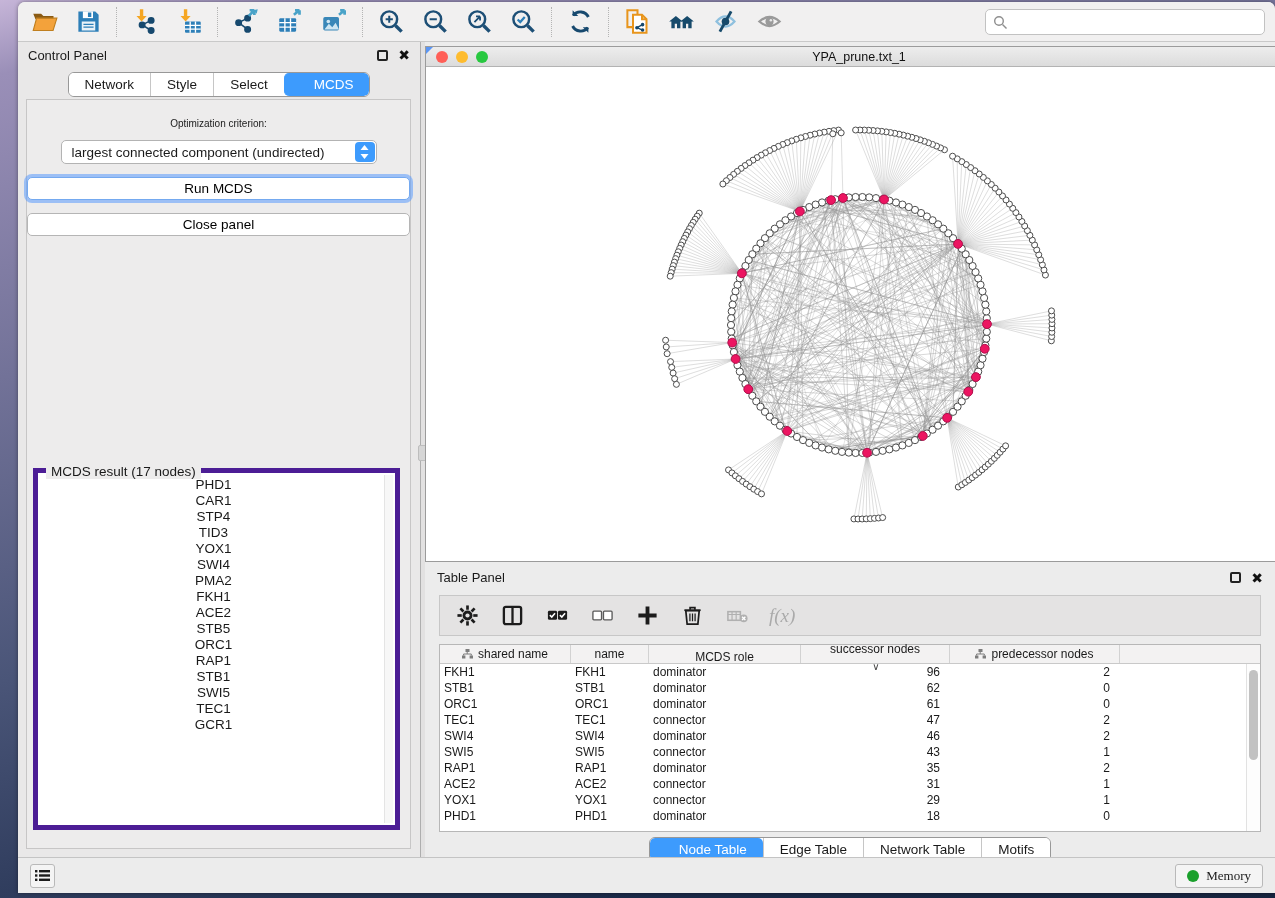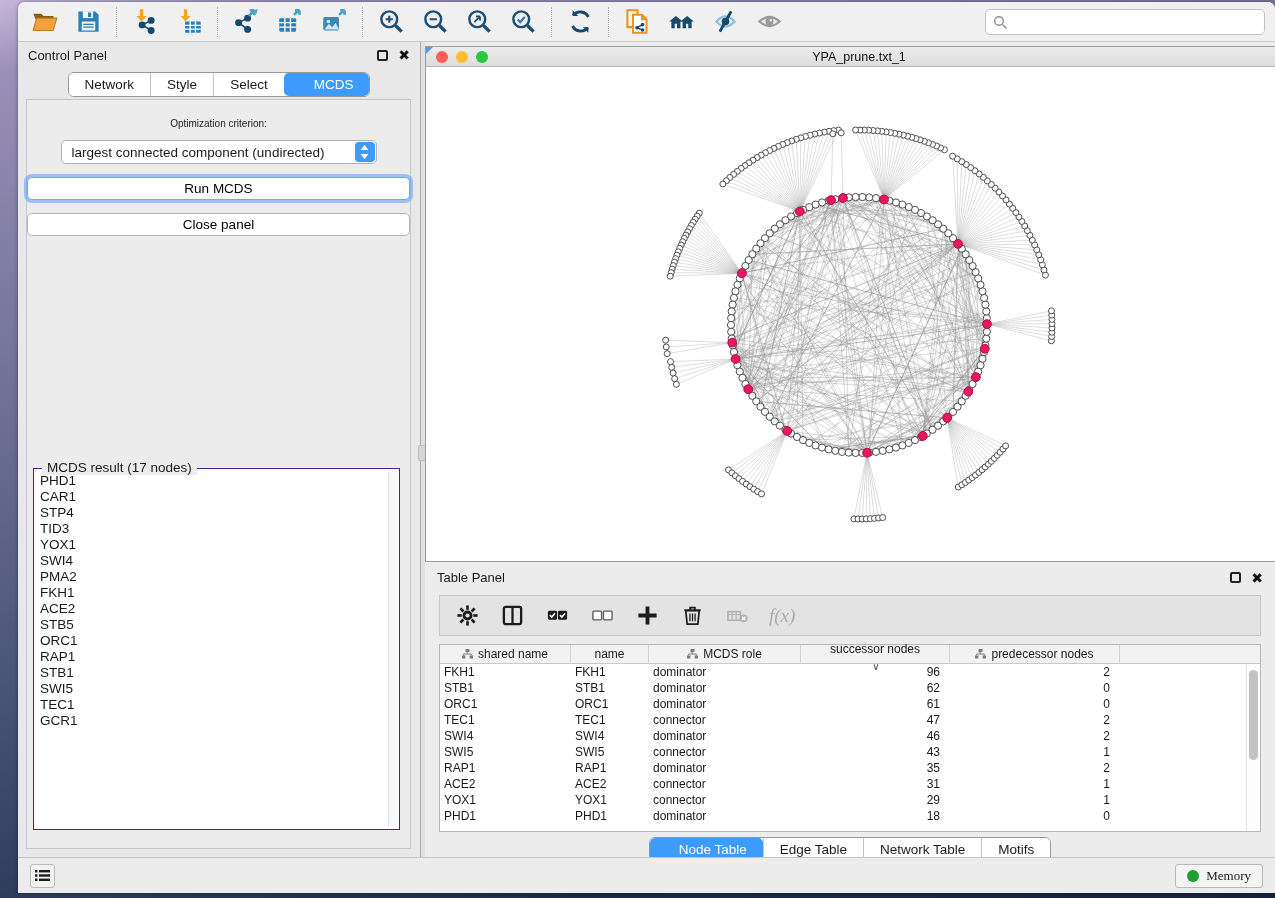--- a/index.html
+++ b/index.html
@@ -45,21 +45,21 @@
     border-radius:5px; display:flex; align-items:center; padding-left:10px; font-size:13.5px; cursor:pointer; }
   .stepper { position:absolute; right:1px; top:1px; width:20px; height:20px; background:#3d9bfd;
     border-radius:4px; display:flex; flex-direction:column; align-items:center; justify-content:center; gap:2px; }
   .stepper svg { display:block; }
   .btn-row { display:flex; justify-content:center; gap:13px; margin-top:13px;flex-direction:column; }
   .mac-btn { background:#fff; border:1px solid #b5b5b5; border-radius:5px; padding:3px 15px;
     font-size:13.5px; cursor:pointer; font-family:inherit; }
   .mac-btn.focused { box-shadow:0 0 0 3px rgba(90,155,253,.55); border-color:#74a9f0; }
 
   .fieldset { position:absolute; left:6px; right:10px; top:368px; bottom:18px;
-    border:1px solid #4c1d95; background:#fff; }
+    border:5px solid #4c1d95; background:#fff;text-align:center; }
   .legend { position:absolute; top:-9px; left:8px; background:#edecec; padding:0 5px; font-size:13.5px; }
   .mcds-list { position:absolute; inset:4px 12px 2px 4px; overflow:hidden; font-size:13.5px; line-height:16px; }
   .mcds-item { padding-left:2px; }
   .list-track { position:absolute; top:2px; bottom:2px; right:2px; width:9px; background:#f7f7f7; border-left:1px solid #e4e4e4; }
 
   
   .split { position:absolute; left:403px; top:40px; width:4px; bottom:36px; background:#e2e1e1; }
   .split-grip { position:absolute; left:-3px; top:403px; width:9px; height:16px; background:#d6d6d6;
     border:1px solid #bdbdbd; border-radius:2px; cursor:col-resize; }
 
@@ -1248,21 +1248,21 @@
                 <rect x="0" y="6.5" width="3.4" height="3"></rect>
                 <rect x="7.6" y="6.5" width="3.4" height="3"></rect>
                 <path d="M5.2 3v2M1.6 6.5V5h7.7v1.5M5.2 5v0" stroke="#7d7d7d" fill="none"></path>
               </g>
             </svg>
             <span>shared name</span>
           </div>
           <div class="th" style="width: 78px;">
             <span>name</span>
           </div>
-          <div class="th" style="width: 152px;">
+          <div class="th" style="width: 152px; flex-direction: column;">
             <svg width="11" height="10" viewBox="0 0 11 10">
               <g fill="#7d7d7d">
                 <rect x="3.5" y="0" width="4" height="3"></rect>
                 <rect x="0" y="6.5" width="3.4" height="3"></rect>
                 <rect x="7.6" y="6.5" width="3.4" height="3"></rect>
                 <path d="M5.2 3v2M1.6 6.5V5h7.7v1.5M5.2 5v0" stroke="#7d7d7d" fill="none"></path>
               </g>
             </svg>
             <span>MCDS role</span>
           </div>

